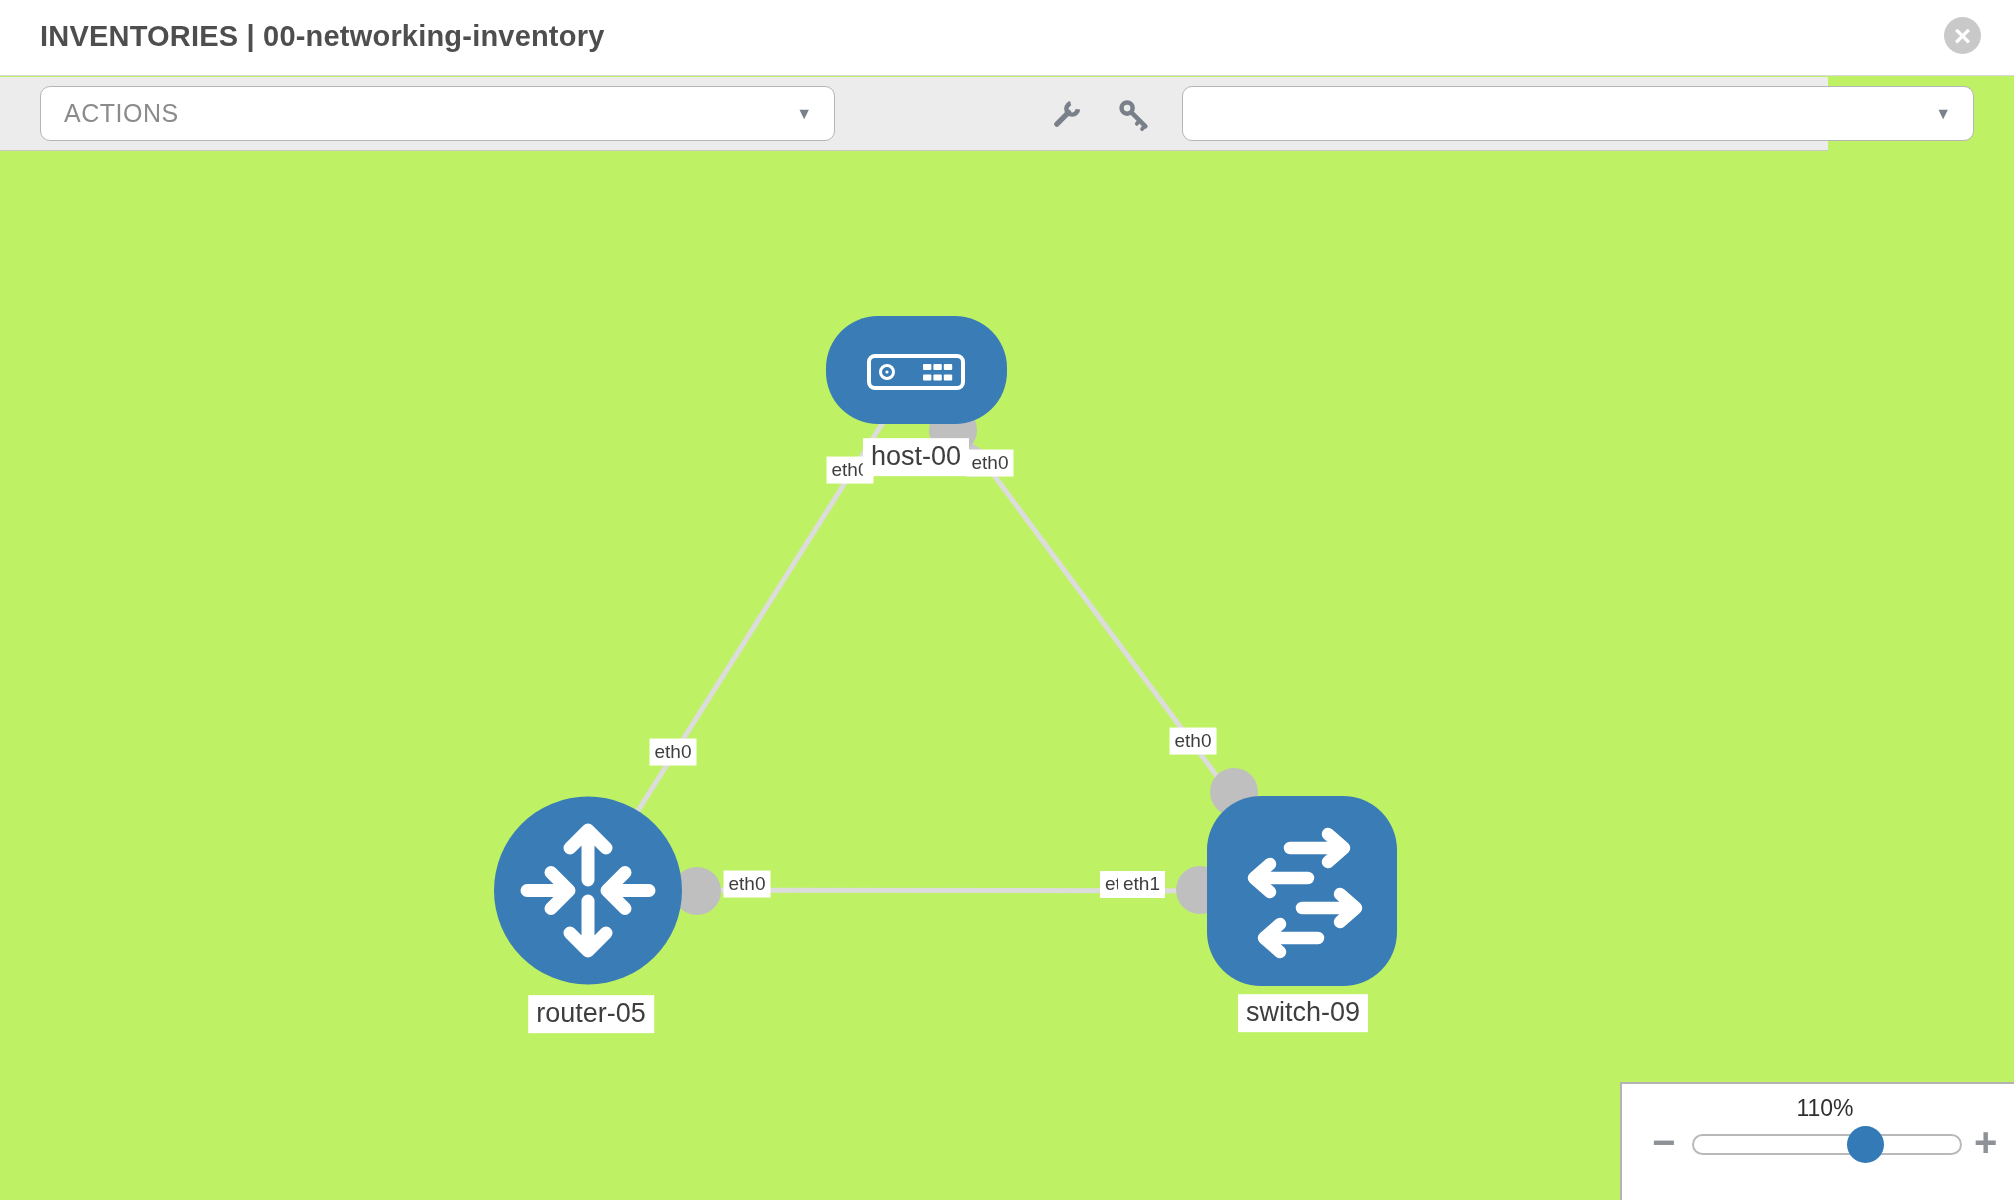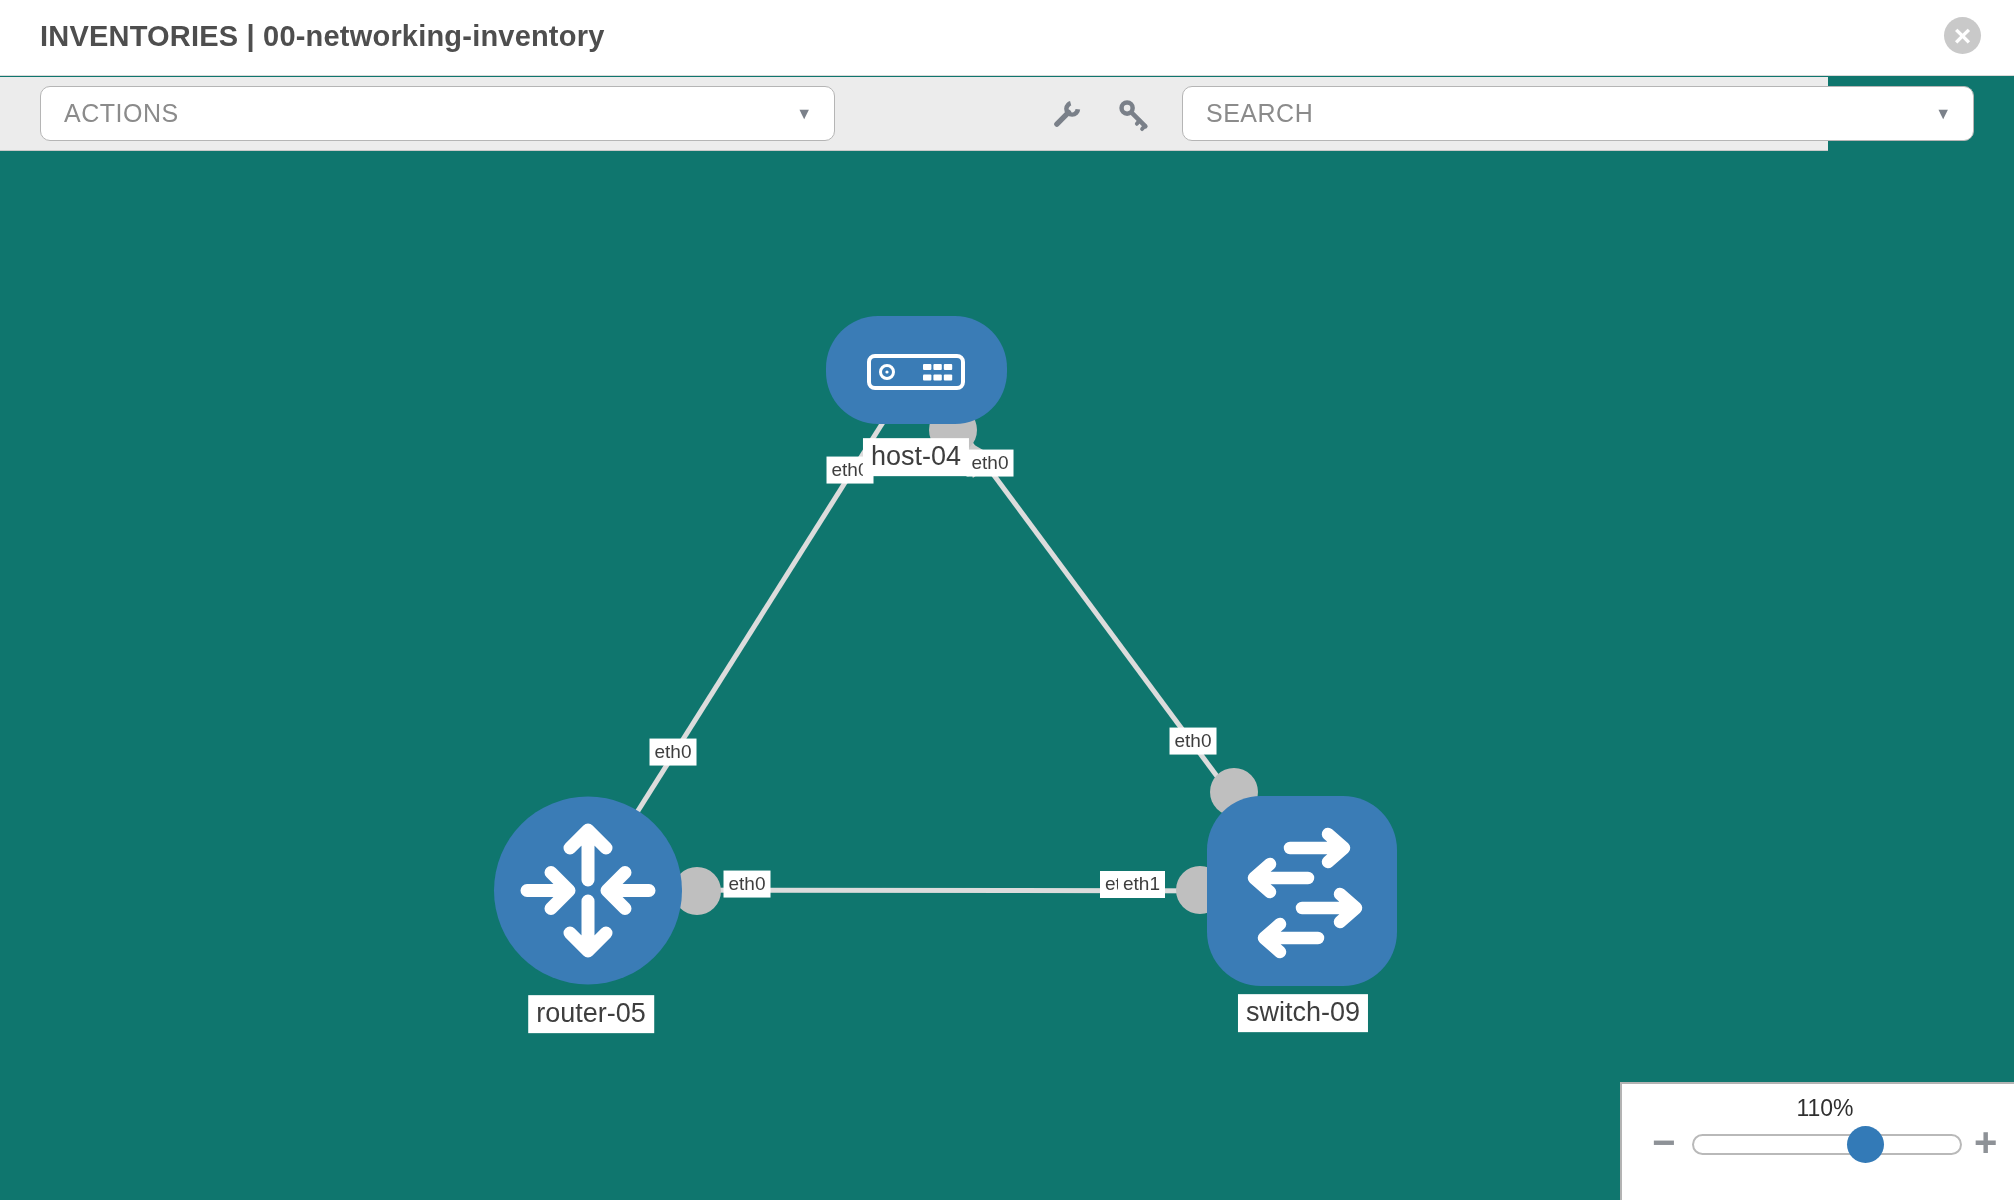--- a/index.html
+++ b/index.html
@@ -1,20 +1,20 @@
 <!DOCTYPE html>
 <html><head>
 <meta charset="utf-8">
 <style>
   * { box-sizing: border-box; margin: 0; padding: 0; }
   html,body { width:2014px; height:1200px; }
   body { font-family: "Liberation Sans", sans-serif; }
   #app {
     position: relative; width: 2014px; height: 1200px;
-    background: #0f766e; overflow: hidden;
+    background: #bef264; overflow: hidden;
   }
 
   
   .header {
     position: absolute; left:0; top:0; width:2014px; height:76px;
     background:#ffffff; border-bottom:1px solid #d9d9d9;
   }
   .header-title {
     position:absolute; left:40px; top:20px;
     font-size:29px; font-weight:bold; color:#4e4e4e; letter-spacing:0.2px;
@@ -120,21 +120,20 @@
     <svg class="tool-icon key-icon" viewBox="0 0 24 24">
       <g stroke="#7a8089" fill="none" stroke-linecap="round">
         <circle cx="7.4" cy="7.4" r="3.7" stroke-width="3"></circle>
         <line x1="10.6" y1="10.6" x2="19.6" y2="19.6" stroke-width="3"></line>
         <line x1="15.7" y1="15.7" x2="13.9" y2="17.9" stroke-width="2.6"></line>
         <line x1="19.2" y1="19.2" x2="17.4" y2="21.4" stroke-width="2.6"></line>
       </g>
     </svg>
 
     <div class="select-box search-box">
-      <input class="search-input" value="" placeholder="SEARCH" style="">
       <span class="caret">▼</span>
     </div>
   </div>
 
   <svg class="topo-svg" width="2014" height="1200" viewBox="0 0 2014 1200">
 
     <line x1="916" y1="370" x2="588" y2="890" stroke="#dcdcdc" stroke-width="5"></line>
     <line x1="916" y1="370" x2="1302" y2="891" stroke="#dcdcdc" stroke-width="5"></line>
     <line x1="588" y1="890" x2="1302" y2="891" stroke="#dcdcdc" stroke-width="5"></line>
 
@@ -177,21 +176,21 @@
       <g stroke="#ffffff" fill="none" stroke-width="12.5" stroke-linecap="round" stroke-linejoin="round">
         <path d="M1290 848 L1336 848 M1328 834 L1344 848 L1328 862"></path>
         <path d="M1308 878 L1262 878 M1270 864 L1254 878 L1270 892"></path>
         <path d="M1302 908 L1348 908 M1340 894 L1356 908 L1340 922"></path>
         <path d="M1318 938 L1272 938 M1280 924 L1264 938 L1280 952"></path>
       </g>
     </g>
   </svg>
 
   <div class="chip eth-chip" style="left:850px; top:470px;">eth0</div>
-  <div class="chip node-chip" style="left:916px; top:457px;">host-04</div>
+  <div class="chip node-chip" style="left:916px; top:457px;">host-00</div>
   <div class="chip eth-chip" style="left:990px; top:463px;">eth0</div>
 
   <div class="chip eth-chip" style="left:673px; top:752px;">eth0</div>
   <div class="chip eth-chip" style="left:747px; top:884px;">eth0</div>
 
   <div class="chip eth-chip-abs" style="left:1100px; top:871px;">eth1</div>
   <div class="chip eth-chip-abs" style="left:1118px; top:871px;">eth1</div>
 
   <div class="chip eth-chip" style="left:1193px; top:741px;">eth0</div>
 

